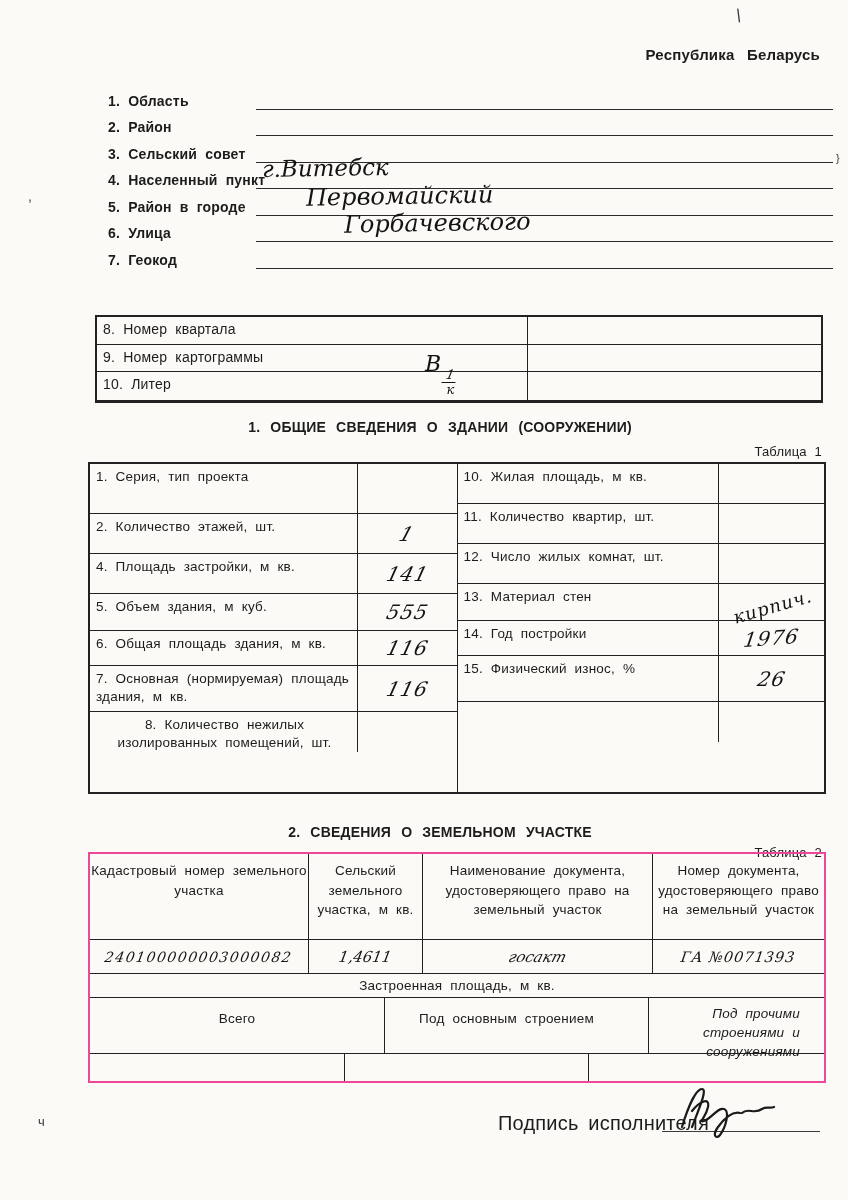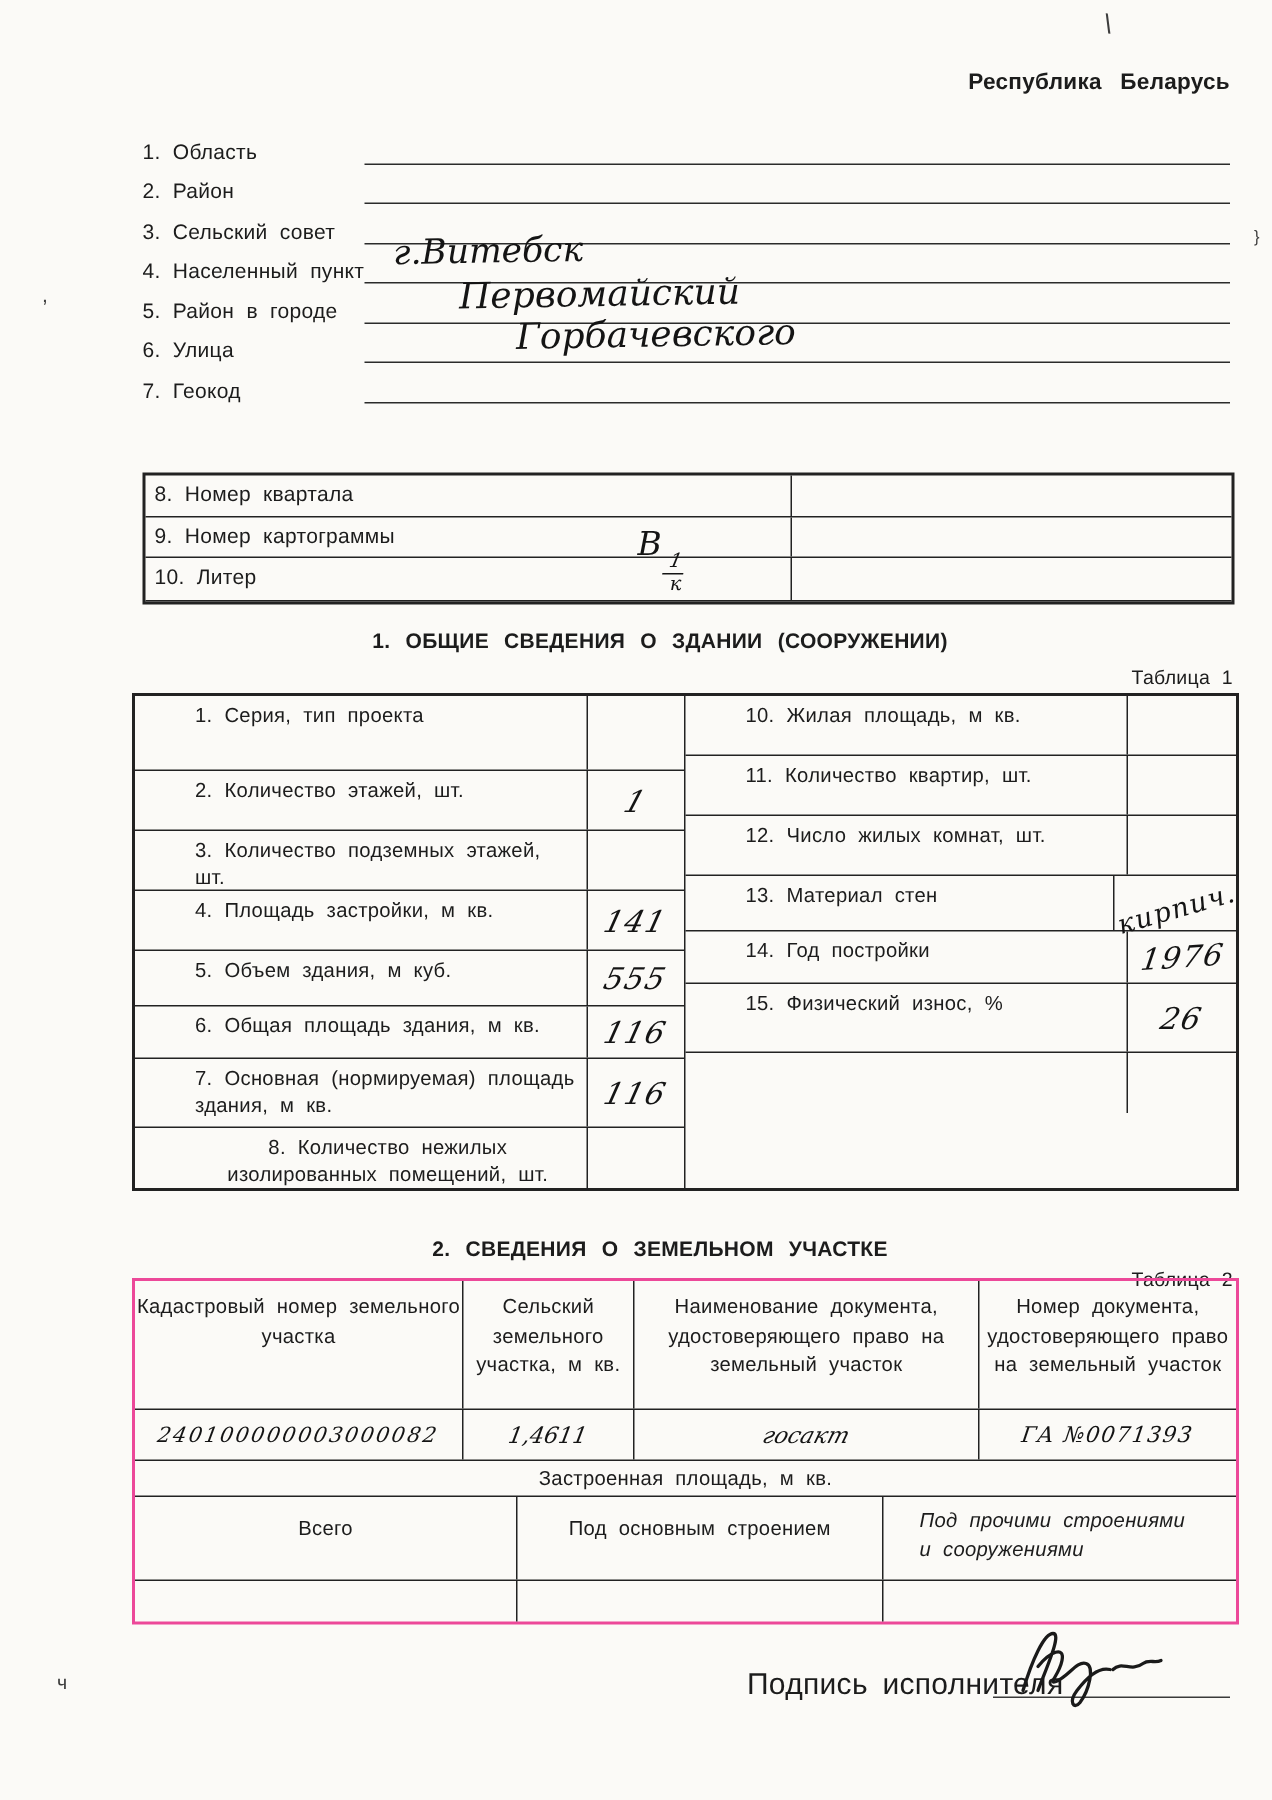--- a/index.html
+++ b/index.html
@@ -4,59 +4,59 @@
 <style>
   html,body{margin:0;padding:0;background:#e8e8e6;}
   .page{position:relative;width:848px;height:1200px;margin:0 auto;background:#fbfaf7;overflow:hidden;
         font-family:"Liberation Sans",sans-serif;color:#1c1c1c;}
   .print{word-spacing:4px;letter-spacing:.2px;}
   .hw{font-family:"DejaVu Serif",serif;font-style:italic;color:#141414;}
   .abs{position:absolute;}
   
   .doc-title{left:95px;width:725px;top:46px;text-align:right;font-weight:bold;font-size:15px;word-spacing:8px;}
   
-  .addr-row{position:absolute;left:95px;width:725px;height:17px;}
+  .addr-row{position:absolute;left:108px;width:725px;height:17px;font-weight:bold;}
   .addr-label{position:absolute;left:0;top:0;font-size:14px;white-space:nowrap;}
   .addr-line{position:absolute;left:148px;right:0;top:16px;border-bottom:1.6px solid #2b2b2b;}
   .hw-overlay{position:absolute;white-space:nowrap;}
   
   .q-table{left:95px;top:315px;width:724px;border:2px solid #222;}
   .q-row{display:flex;border-bottom:1.6px solid #222;}
   .q-row:last-child{border-bottom:none;}
   .q-label{width:418px;padding:4px 6px 2px;font-size:14px;}
   .q-value{flex:1;border-left:1.6px solid #222;}
   .frac{display:inline-flex;flex-direction:column;align-items:center;vertical-align:-8px;line-height:1;margin-left:2px;}
   .frac i{font-style:italic;font-size:13px;}
   .frac i:first-child{border-bottom:1.3px solid #141414;padding:0 3px 1px;transform:skewX(-12deg);}
   
   .sec-title{left:60px;width:760px;text-align:center;font-weight:bold;font-size:14px;word-spacing:6px;}
   .tbl-caption{right:26px;font-size:13px;}
   
   .b-table{left:88px;top:462px;width:734px;height:328px;border:2px solid #222;display:flex;}
   .b-col{width:367px;display:flex;flex-direction:column;}
   .b-col.right{border-left:1.6px solid #222;}
-  .t1-row{display:flex;border-bottom:1.6px solid #222;box-sizing:border-box;padding-left:34px;}
+  .t1-row{display:flex;border-bottom:1.6px solid #222;box-sizing:border-box;}
   .t1-row:last-child{border-bottom:none;text-align:center;}
   .t1-label{padding:4px 4px 2px 6px;font-size:13.5px;line-height:1.3;}
   .b-col.left .t1-label{width:257px;}
   .b-col.right .t1-label{width:250px;}
   .t1-value{flex:1;border-left:1.6px solid #222;display:flex;align-items:center;justify-content:center;}
   .t1-value .v{font-size:20px;letter-spacing:1px;}
   
   .l-table{left:88px;top:852px;width:734px;border:2px solid #ec4899;font-size:13.5px;}
   .l-hrow{display:flex;height:85px;border-bottom:1.6px solid #222;}
   .l-hcell{display:flex;align-items:flex-start;justify-content:center;text-align:center;padding-top:7px;line-height:1.45;box-sizing:border-box;}
   .l-hcell+.l-hcell{border-left:1.6px solid #222;}
   .c1{width:218px;}.c2{width:114px;}.c3{width:230px;}.c4{flex:1;}
   .l-drow{display:flex;height:33px;border-bottom:1.6px solid #222;}
   .l-dcell{display:flex;align-items:center;justify-content:center;box-sizing:border-box;}
   .l-dcell+.l-dcell{border-left:1.6px solid #222;}
   .l-span{height:23px;border-bottom:1.6px solid #222;display:flex;align-items:center;justify-content:center;}
   .l-srow{display:flex;height:55px;border-bottom:1.6px solid #222;}
-  .l-scell{display:flex;align-items:flex-start;justify-content:center;text-align:left;padding-top:12px;line-height:1.4;box-sizing:border-box;}
+  .l-scell{display:flex;align-items:flex-start;justify-content:center;text-align:right;padding-top:12px;line-height:1.4;box-sizing:border-box;margin-left:20px;}
   .l-scell+.l-scell{border-left:1.6px solid #222;}
   .s1{width:254px;}.s2{width:244px;}.s3{flex:1;font-style:italic;}
   .l-erow{display:flex;height:27px;}
   .l-ecell{box-sizing:border-box;}
   .l-ecell+.l-ecell{border-left:1.6px solid #222;}
   
   .sig-label{left:498px;top:1112px;font-size:20px;}
   .sig-line{left:662px;width:158px;top:1131px;border-bottom:1.4px solid #3a3a3a;}
   
   .mark{position:absolute;color:#3d3d3d;font-size:13px;}
@@ -130,26 +130,20 @@
       <div class="t1-row" style="height:50px">
         <div class="t1-label print">1. Серия,  тип проекта</div>
         <div class="t1-value">
             <span class="hw v"></span>
           </div>
         </div>
       <div class="t1-row" style="height:40px">
         <div class="t1-label print">2. Количество  этажей,  шт.</div>
         <div class="t1-value">
             <span class="hw v" style="transform:skewX(-18deg)">1</span>
-          </div>
-        </div>
-      <div class="t1-row" style="height:40px">
-        <div class="t1-label print">3. Количество  подземных  этажей, шт.</div>
-        <div class="t1-value">
-            <span class="hw v"></span>
           </div>
         </div>
       <div class="t1-row" style="height:40px">
         <div class="t1-label print">4. Площадь  застройки, м кв.</div>
         <div class="t1-value">
             <span class="hw v" style="transform:skewX(-14deg)">141</span>
           </div>
         </div>
       <div class="t1-row" style="height:37px">
         <div class="t1-label print">5. Объем  здания, м  куб.</div>

